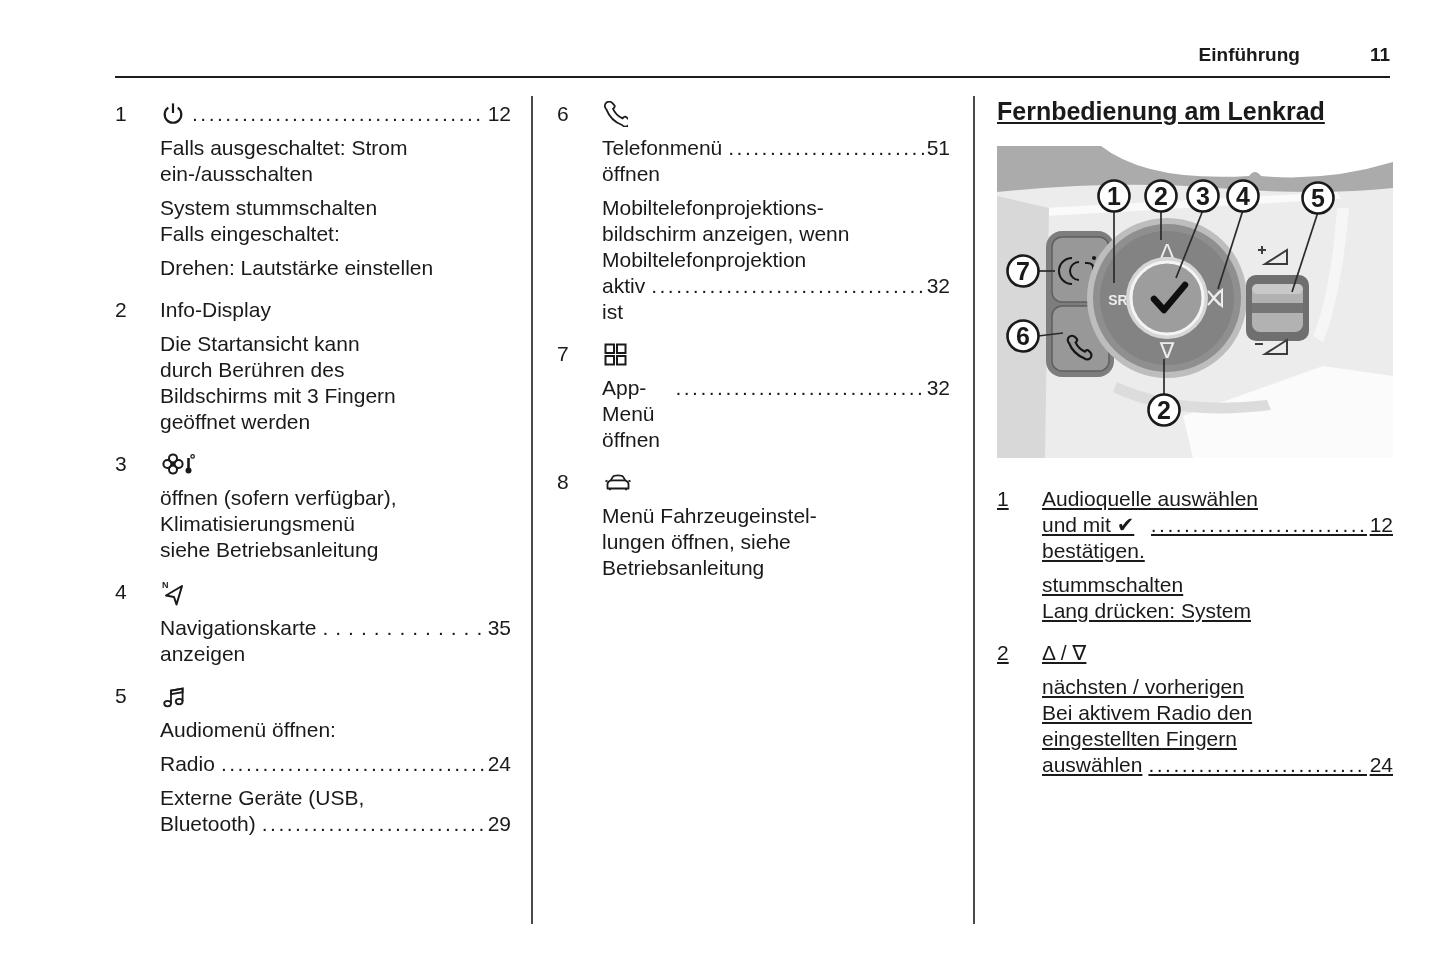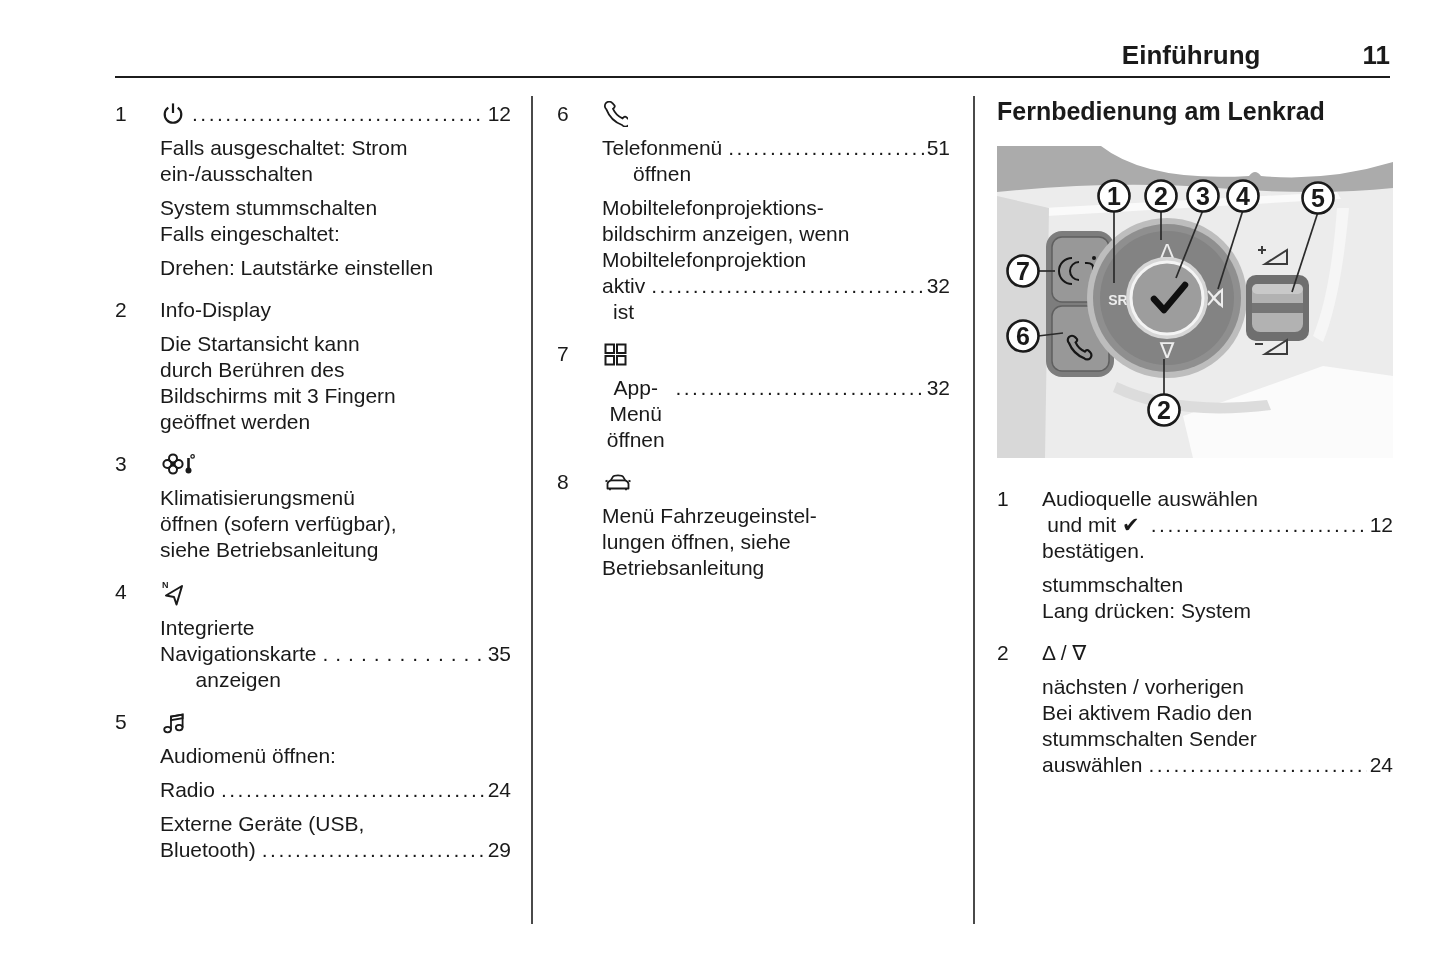--- a/index.html
+++ b/index.html
@@ -1,38 +1,38 @@
 <!DOCTYPE html>
 <html><head>
 <meta charset="utf-8">
 <style>
   html,body{margin:0;padding:0;background:#ffffff;}
   .page{
     position:relative;width:1445px;height:966px;background:#ffffff;
     font-family:"Liberation Sans",sans-serif;color:#1a1a1a;overflow:hidden;
     font-size:21px;line-height:26px;
   }
-  .hdr{position:absolute;top:40px;right:55px;display:flex;gap:102px;align-items:baseline;
-       font-size:26px;font-weight:bold;line-height:30px;}
+  .hdr{position:absolute;top:40px;right:55px;display:flex;gap:70px;align-items:baseline;
+       font-size:19px;font-weight:bold;line-height:30px;}
   .rule{position:absolute;left:115px;right:55px;top:76px;border-top:2px solid #1c1c1c;}
   .vdiv{position:absolute;top:96px;height:828px;width:0;border-left:2px solid #4a4a4a;}
   .vdiv.d1{left:531px;}
   .vdiv.d2{left:973px;}
   .col{position:absolute;top:96px;}
   .col.c1{left:115px;width:396px;}
   .col.c2{left:557px;width:393px;}
-  .col.c3{left:997px;width:396px;}
+  .col.c3{left:997px;width:396px;text-decoration:underline;}
   .entry{display:flex;margin-top:16px;}
   .entry.first{margin-top:5px;}
   .enum{flex:0 0 45px;}
   .ebody{flex:1 1 auto;min-width:0;}
   .ebody > *:first-child{margin-top:0;}
   .blk{margin-top:8px;}
   .trow{display:flex;align-items:center;min-height:26px;}
-  .lrow{display:flex;align-items:baseline;text-align:center;}
+  .lrow{display:flex;align-items:baseline;}
   .dots{flex:1 1 auto;overflow:hidden;white-space:nowrap;letter-spacing:2.5px;margin:0 3px 0 6px;}
   .dots::after{content:".......................................................................";}
   .dots.sparse{letter-spacing:7px;}
   .pg{flex:0 0 auto;}
   .b{font-weight:bold;}
   .icon{display:inline-flex;align-items:center;}
   .icon svg{display:block;}
   .c3-heading{font-size:25px;font-weight:bold;line-height:30px;}
   .figure{margin-top:20px;}
   .ln{min-height:26px;}
@@ -108,42 +108,39 @@
                   <circle cx="7.4" cy="13" r="4"></circle>
               </g>
               <circle cx="13" cy="13" r="2.2" fill="#1a1a1a"></circle>
               <line x1="28.5" y1="7" x2="28.5" y2="17" stroke="#1a1a1a" stroke-width="2.6"></line>
               <circle cx="28.5" cy="19.6" r="3" fill="#1a1a1a"></circle>
               <circle cx="32.6" cy="5.4" r="1.7" fill="none" stroke="#1a1a1a" stroke-width="1.3"></circle>
             </svg>
           </span>
         </div>
         <div class="blk">
+            <div class="ln">öffnen (sofern verfügbar),</div>
             <div class="ln">Klimatisierungsmenü</div>
-            <div class="ln">öffnen (sofern verfügbar),</div>
             <div class="ln">siehe Betriebsanleitung</div>
           </div>
       </div>
     </div>
 
     <div class="entry">
       <div class="enum">4</div>
       <div class="ebody">
         <div class="trow">
           <span class="icon">
             <svg width="26" height="28" viewBox="0 0 26 28">
               <text x="2" y="9" font-family="Liberation Sans, sans-serif" font-size="9" font-weight="bold" fill="#1a1a1a">N</text>
               <path d="M22,7 L6,16.5 L14,18 L16.5,25.5 Z" fill="none" stroke="#1a1a1a" stroke-width="2" stroke-linejoin="round"></path>
             </svg>
           </span>
         </div>
         <div class="blk">
-          <div>
-              <div class="ln">Integrierte</div>
-            </div>
           <div class="lrow">
             <span>Navigationskarte anzeigen</span>
             <span class="dots sparse"></span>
             <span class="pg">35</span>
           </div>
         </div>
       </div>
     </div>
 
     <div class="entry">
@@ -378,21 +375,21 @@
     <div class="entry">
       <div class="enum">2</div>
       <div class="ebody">
         <div class="trow">
             <span>Δ / ∇</span>
           </div>
         <div class="blk">
           <div>
               <div class="ln">nächsten / vorherigen</div>
               <div class="ln">Bei aktivem Radio den</div>
-              <div class="ln">stummschalten Sender</div>
+              <div class="ln">eingestellten Fingern</div>
             </div>
           <div class="lrow">
             <span>auswählen</span>
             <span class="dots"></span>
             <span class="pg">24</span>
           </div>
         </div>
       </div>
     </div>
 

